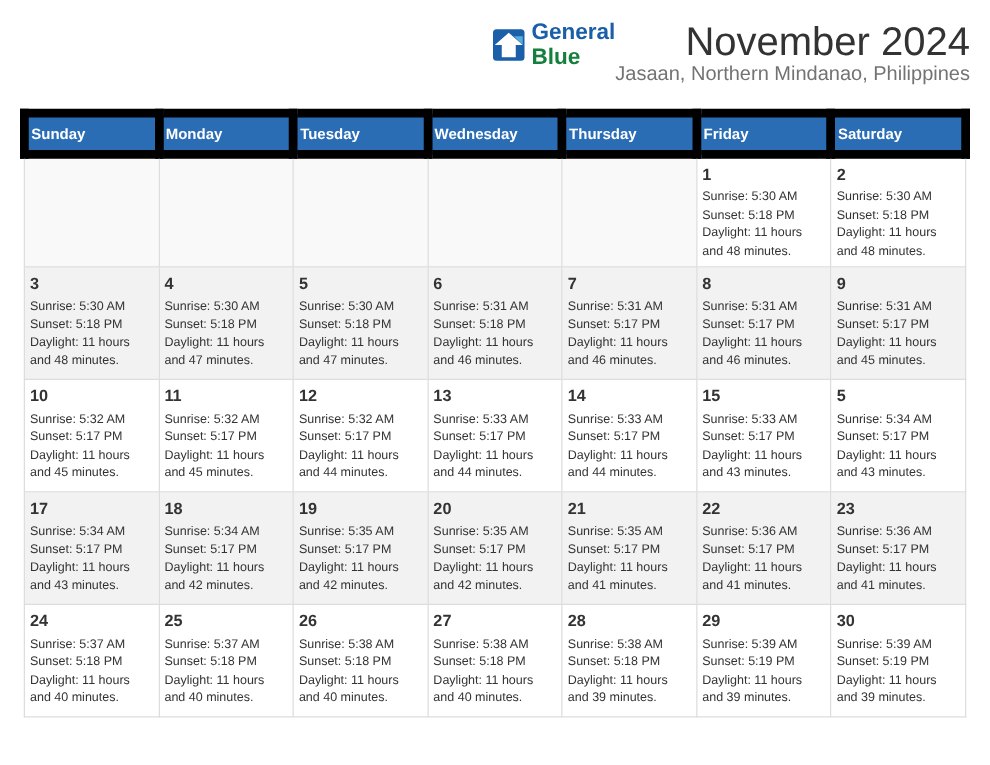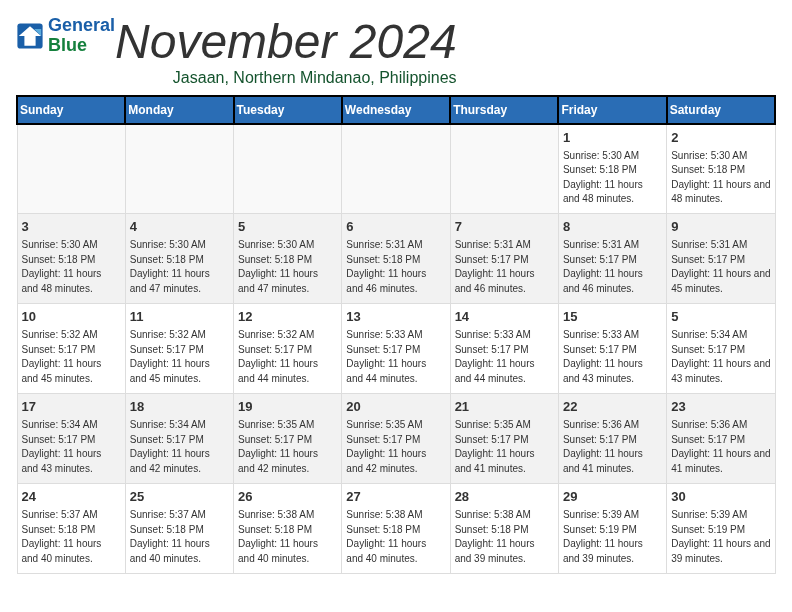--- a/index.html
+++ b/index.html
@@ -5,23 +5,23 @@
     * { box-sizing: border-box; margin: 0; padding: 0; }
     body {
       font-family: Arial, sans-serif;
       background: #fff;
       width: 792px;
       min-height: 612px;
       padding: 16px;
     }
     .header {
       display: flex;
-      justify-content: flex-start;
+      justify-content: flex-end;
       align-items: flex-start;
-      margin-bottom: 8px;
+      margin-bottom: 18px;
     }
     .logo {
       display: flex;
       align-items: center;
       gap: 4px;
     }
     .logo-text {
       font-size: 18px;
       font-weight: bold;
       color: #333;
@@ -31,45 +31,44 @@
       color: #1a5fa8;
     }
     .logo-icon {
       width: 28px;
       height: 28px;
     }
     .title-area {
       text-align: right;
     }
     .month-title {
-      font-size: 48px;
+      font-size: 32px;
       font-weight: normal;
       color: #333;
       line-height: 1.1;
-      font-style: italic;
     }
     .location-subtitle {
       font-size: 16px;
-      color: #14532d;
+      color: #737373;
     }
     table {
       width: 100%;
       border-collapse: collapse;
       font-size: 10.5px;
     }
     thead tr {
       background-color: #2a6db5;
       color: white;
     }
     thead th {
       padding: 6px 2px;
       text-align: left;
       font-weight: bold;
       font-size: 12px;
-      border: 2px solid #000000;
+      border: 7px solid #000000;
     }
     tbody tr {
       vertical-align: top;
     }
     tbody tr:nth-child(odd) {
       background-color: #ffffff;
     }
     tbody tr:nth-child(even) {
       background-color: #f2f2f2;
     }

